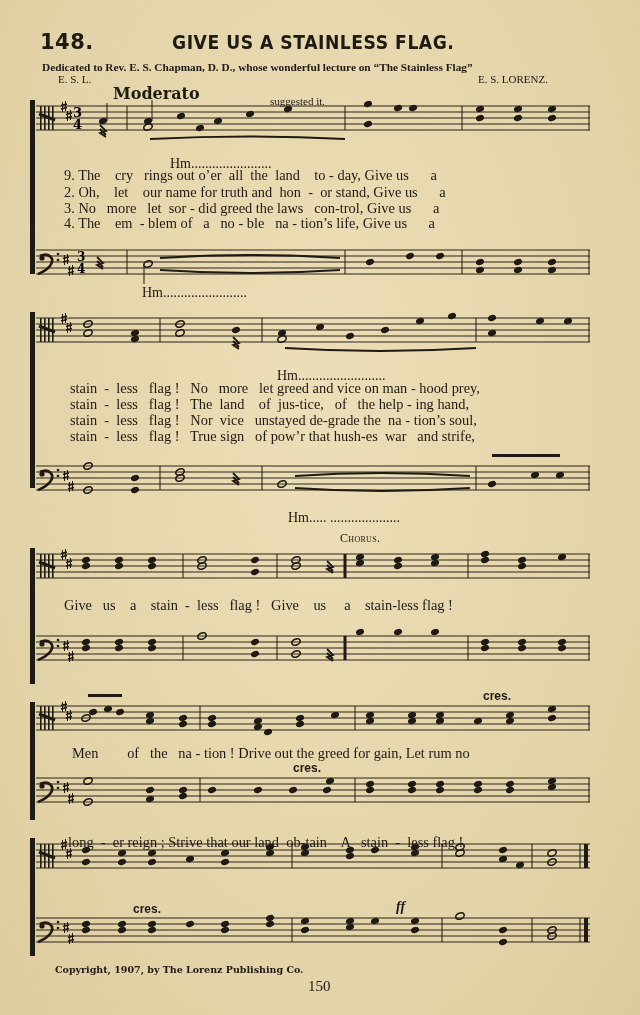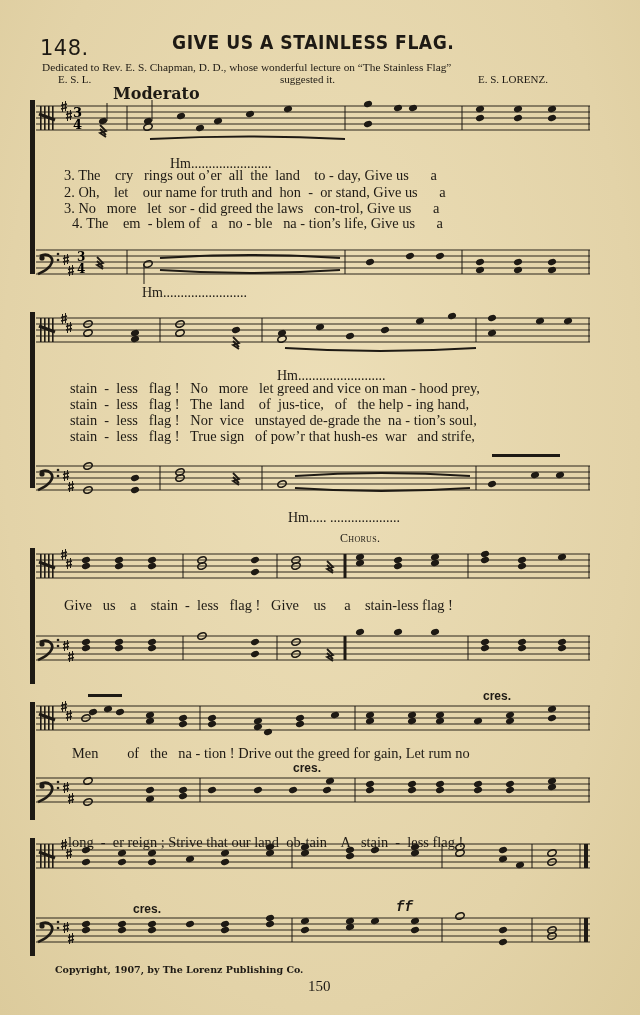--- a/index.html
+++ b/index.html
@@ -5,43 +5,43 @@
   html, body { margin: 0; padding: 0; }
   body {
     width: 640px; height: 1015px; overflow: hidden;
     background: #e6d7ae;
     background-image: radial-gradient(ellipse at 50% 40%, #ecdeb7 0%, #e3d3a8 70%, #dccb9c 100%);
     font-family: "Liberation Serif", "DejaVu Serif", serif;
     color: #1e1a14;
     position: relative;
   }
   .abs { position: absolute; }
-  .hymn-number { left: 40px; top: 30px; font-family: "DejaVu Sans", sans-serif; font-size: 21px; font-weight: 400; letter-spacing: 0.5px; margin-top: 6px; }
+  .hymn-number { left: 40px; top: 30px; font-family: "DejaVu Sans", sans-serif; font-size: 21px; font-weight: 700; letter-spacing: 0.5px; }
   .title { left: 172px; top: 30px; font-family: "DejaVu Sans", sans-serif; font-weight: 700; font-size: 20px; letter-spacing: 0.6px; transform: scaleX(0.86); transform-origin: left top; }
-  .dedication { left: 42px; top: 61px; font-size: 11.3px; white-space: nowrap; }
+  .dedication { left: 42px; top: 61px; font-size: 11.3px; white-space: nowrap; font-weight: bold; }
   .credit { top: 73px; font-size: 11px; }
   .tempo { left: 113px; top: 84px; font-size: 16px; font-weight: 700; font-family: "DejaVu Serif", serif; }
   .lyric { font-size: 14.4px; white-space: pre; line-height: 17.6px; }
   .hm { font-size: 14px; white-space: pre; }
   .chorus { left: 340px; top: 531px; font-size: 12px; font-variant: small-caps; letter-spacing: 0.3px; }
   .dyn { font-size: 12px; font-weight: 700; font-family: Liberation Sans, sans-serif; }
-  .ff { font-size: 14px; font-style: italic; font-weight: 700; font-family: Liberation Mono, monospace; }
+  .ff { font-size: 14px; font-style: italic; font-weight: 700; }
   .footer { left: 55px; top: 964px; font-size: 9.5px; font-weight: 700; font-family: "DejaVu Serif", serif; }
   .pageno { left: 308px; top: 958px; font-size: 15px; margin-top: 20px; }
   svg.staff { position: absolute; left: 0; overflow: visible; }
   .brace-bar { position: absolute; left: 30px; width: 5px; background: #1e1a14; }
 </style>
 </head>
 <body>
 
 <div class="abs hymn-number">148.</div>
 <div class="abs title">GIVE US A STAINLESS FLAG.</div>
 <div class="abs dedication">Dedicated to Rev. E. S. Chapman, D. D., whose wonderful lecture on “The Stainless Flag”</div>
 <div class="abs credit" style="left:58px;">E. S. L.</div>
-<div class="abs credit" style="left:280px;">suggested it.</div>
+<div class="abs credit" style="left:270px;margin-top:22px;">suggested it.</div>
 <div class="abs credit" style="left:478px;">E. S. LORENZ.</div>
 <div class="abs tempo">Moderato</div>
 
 <svg width="0" height="0" style="position:absolute">
   <defs>
     <g id="staff5">
       <line x1="36" y1="0" x2="590" y2="0" stroke="#2a241a" stroke-width="1"></line>
       <line x1="36" y1="6" x2="590" y2="6" stroke="#2a241a" stroke-width="1"></line>
       <line x1="36" y1="12" x2="590" y2="12" stroke="#2a241a" stroke-width="1"></line>
       <line x1="36" y1="18" x2="590" y2="18" stroke="#2a241a" stroke-width="1"></line>
@@ -105,24 +105,24 @@
   <use href="#nh" x="480" y="3"></use>
     <use href="#nh" x="480" y="12"></use>
     <use href="#nh" x="518" y="3"></use>
     <use href="#nh" x="518" y="12"></use>
     <use href="#nh" x="552" y="3"></use>
     <use href="#nh" x="552" y="12"></use>
   <line x1="589" y1="0" x2="589" y2="24" stroke="#1e1a14"></line>
   <path d="M150 33 Q250 28 345 33" stroke="#1e1a14" stroke-width="2" fill="none"></path>
 </svg>
 <div class="abs hm" style="left:170px; top:156px;">Hm.......................</div>
-<div class="abs lyric" style="left:64px; top:167px;">3. The    cry   rings out o’er  all  the  land    to - day, Give us      a</div>
+<div class="abs lyric" style="left:64px; top:167px;">9. The    cry   rings out o’er  all  the  land    to - day, Give us      a</div>
 <div class="abs lyric" style="left:64px; top:184px;">2. Oh,    let    our name for truth and  hon  -  or stand, Give us      a</div>
 <div class="abs lyric" style="left:64px; top:200px;">3. No   more   let  sor - did greed the laws   con-trol, Give us      a</div>
-<div class="abs lyric" style="left:72px; top:215px;">4. The    em  - blem of   a   no - ble   na - tion’s life, Give us      a</div>
+<div class="abs lyric" style="left:64px; top:215px;">4. The    em  - blem of   a   no - ble   na - tion’s life, Give us      a</div>
 
 <svg class="staff" style="top:250px" width="640" height="40">
   <use href="#staff5"></use>
     <use href="#bclef"></use>
   <use href="#sharp" x="63" y="9"></use>
     <use href="#sharp" x="68" y="20"></use>
   <text x="77" y="11" font-size="12" font-weight="700" font-family="DejaVu Serif, serif">3</text>
   <text x="77" y="23" font-size="12" font-weight="700" font-family="DejaVu Serif, serif">4</text>
   <use href="#qrest" x="100" y="12"></use>
   <line x1="127" y1="0" x2="127" y2="24" stroke="#1e1a14"></line>

